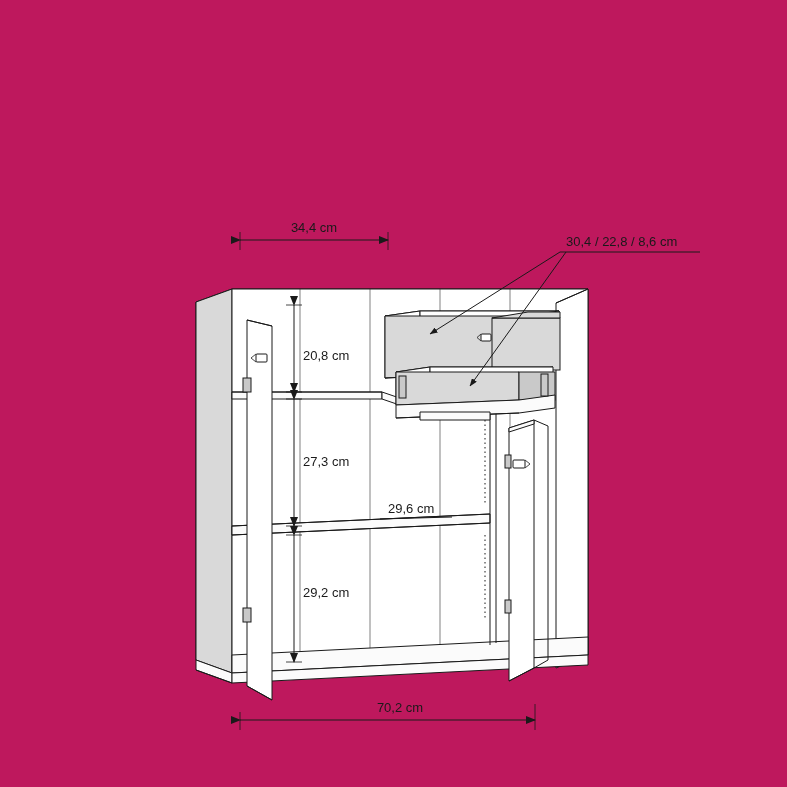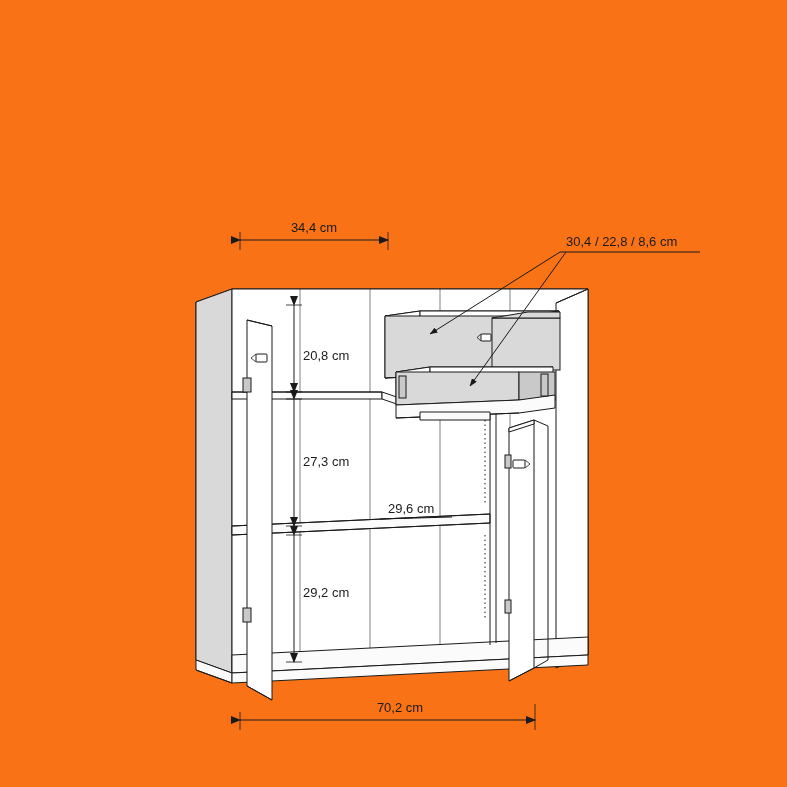--- a/index.html
+++ b/index.html
@@ -11,21 +11,21 @@
   body {
     width: 787px;
     height: 787px;
     font-family: "Liberation Sans", sans-serif;
     overflow: hidden;
   }
   #stage {
     position: relative;
     width: 787px;
     height: 787px;
-    background: #f97316;
+    background: #be185d;
     padding-left: 16px;
   }
   svg.drawing {
     position: absolute;
     left: 0;
     top: 0;
     width: 787px;
     height: 787px;
   }
   .dim-text {

